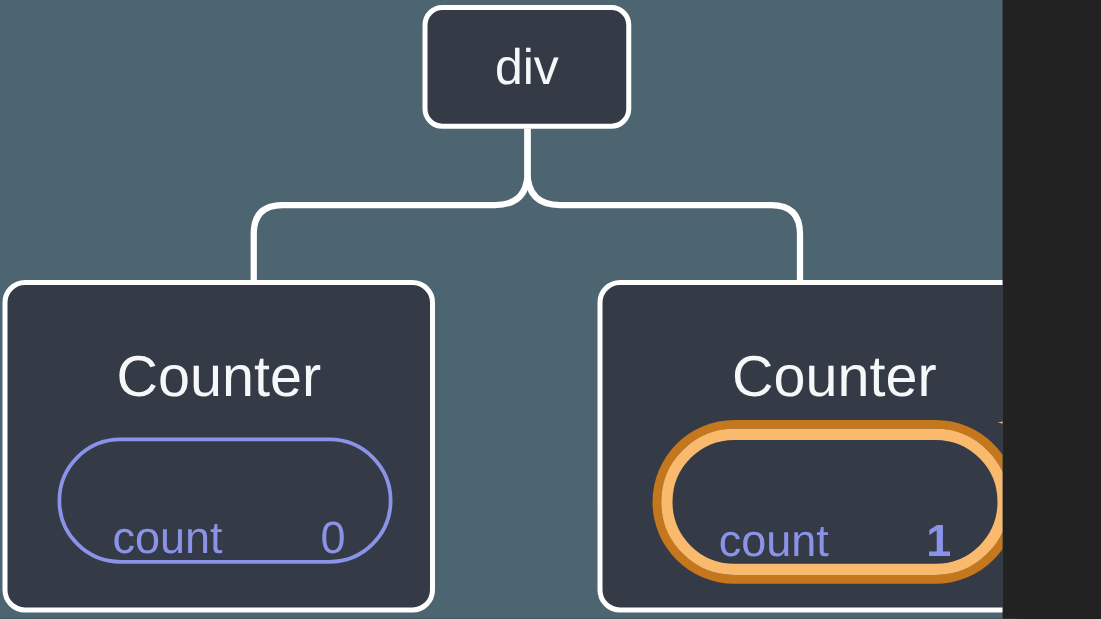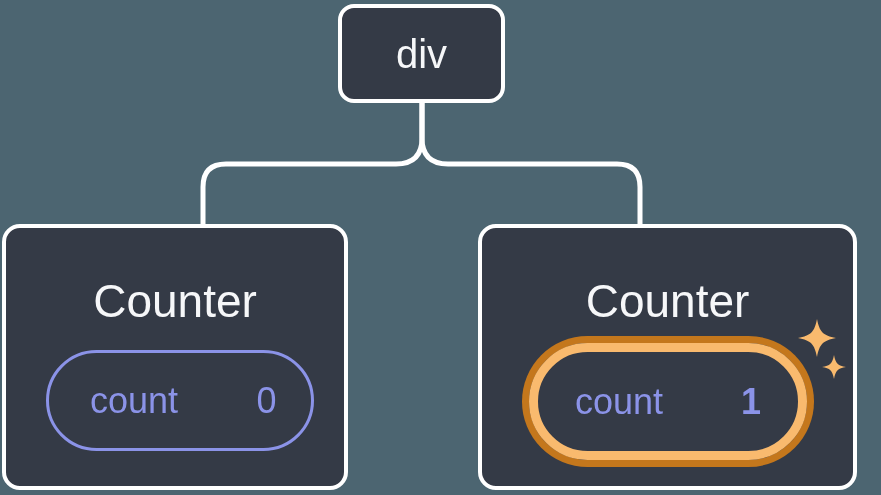--- a/index.html
+++ b/index.html
@@ -11,21 +11,21 @@
     --highlight-orange:#f9ba6e;
     --highlight-orange-dark:#c4771c;
   }
   *{margin:0;padding:0;box-sizing:border-box;}
   body{
     font-family:"Liberation Sans","DejaVu Sans",sans-serif;
     background:#222;
   }
   .stage{
     position:relative;
-    width:881px;height:495px;
+    width:802px;height:495px;
     background:var(--background);
     overflow:hidden;
   }
   .connectors{
     position:absolute;left:0;top:0;z-index:1;
   }
   .connectors path{
     stroke:var(--line);
     stroke-width:5;
     fill:none;
@@ -56,21 +56,21 @@
     position:absolute;left:0;top:50px;width:100%;
     text-align:center;
     color:var(--text-light);
     font-size:46px;
     font-weight:500;
     line-height:1;
   }
   .pill{
     position:absolute;
     display:flex;
-    align-items:center;
+    align-items:flex-end;
   }
   .pill-purple{
     left:40px;top:122px;width:268px;height:101px;
     border:3px solid var(--state-purple);
     border-radius:999px;
   }
   .pill-orange{
     left:47px;top:115px;width:278px;height:117px;
     border:9px solid var(--highlight-orange);
     border-radius:999px;

